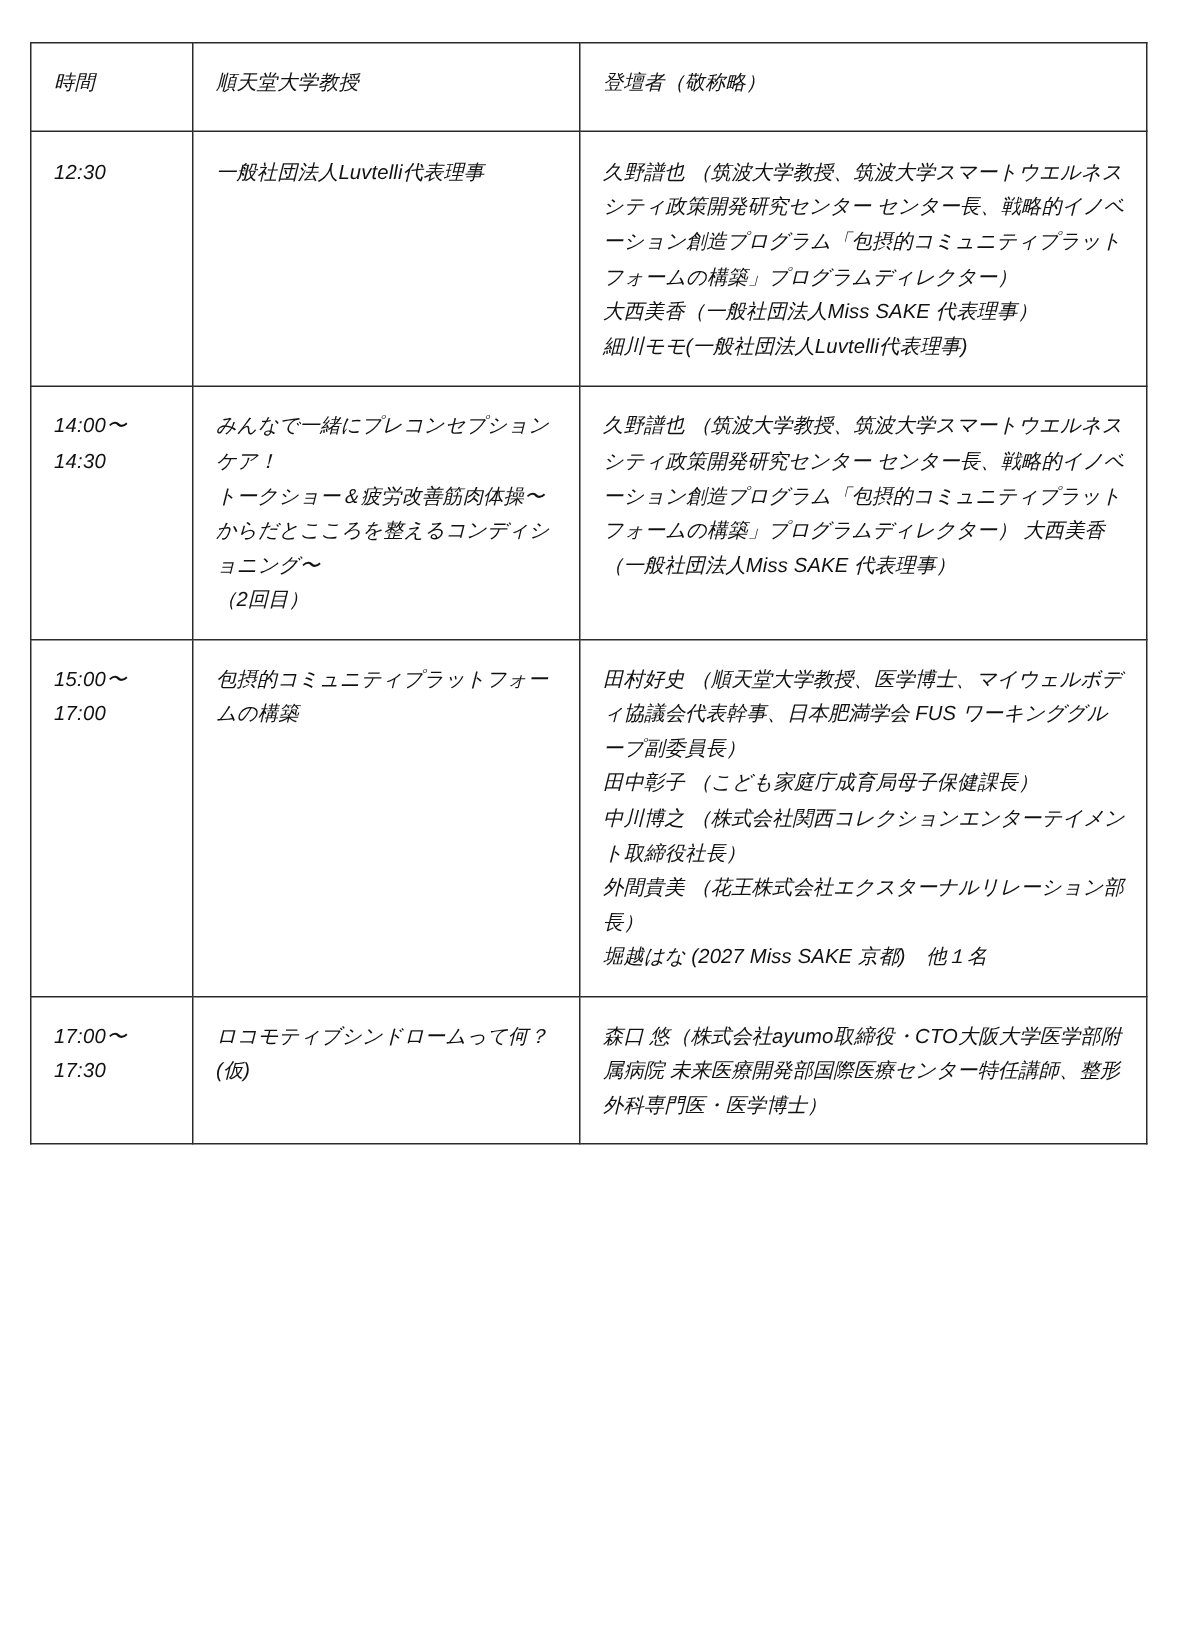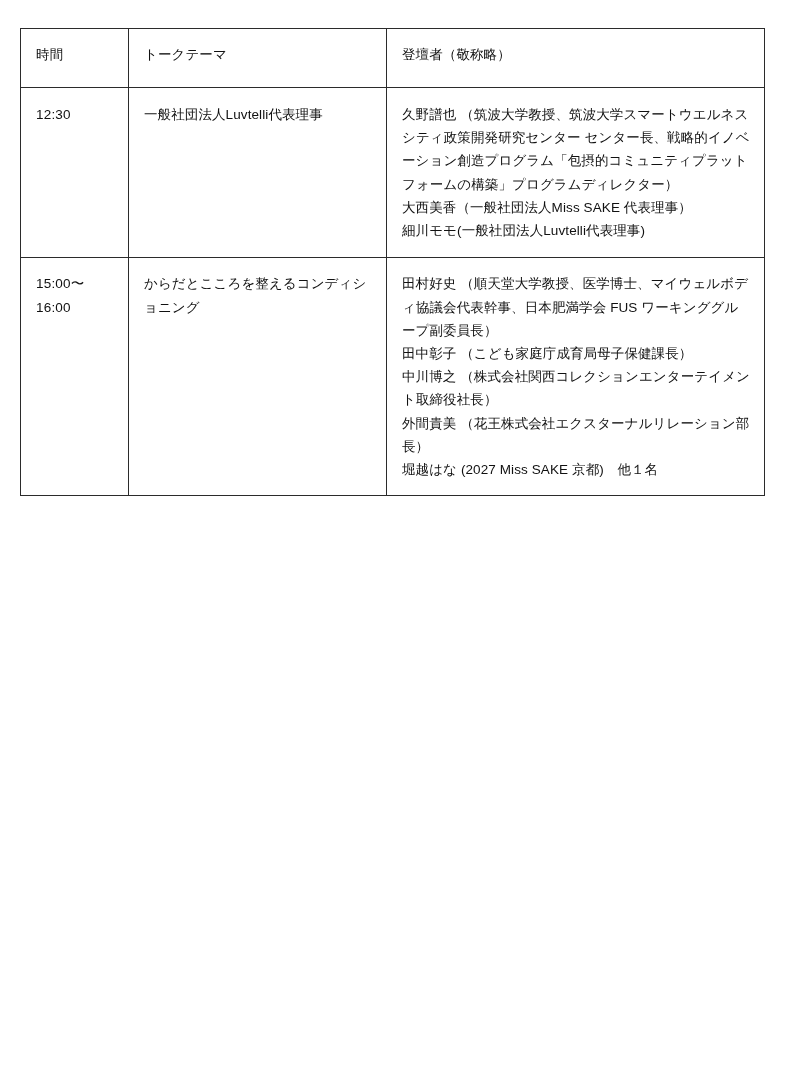--- a/index.html
+++ b/index.html
@@ -13,20 +13,21 @@
     font-family: "Liberation Sans", "DejaVu Sans", sans-serif;
     color: #111111;
     -webkit-font-smoothing: antialiased;
   }
   .page {
     position: relative;
     width: 800px;
     height: 1085px;
     box-sizing: border-box;
     padding: 28px 36px 10px 20px;
+    font-style: italic;
   }
   table.schedule {
     border-collapse: collapse;
     width: 744px;
     table-layout: fixed;
     margin-left: 0;
   }
   table.schedule td,
   table.schedule th {
     border: 1px solid #2b2b2b;
@@ -67,37 +68,51 @@
 <div class="page">
   <table class="schedule">
     <colgroup>
       <col class="c-time">
       <col class="c-theme">
       <col class="c-speakers">
     </colgroup>
     <thead>
       <tr>
         <td class="cell-time">時間</td>
-        <td class="cell-theme">トークテーマ</td>
+        <td class="cell-theme">順天堂大学教授</td>
         <td class="cell-speakers">登壇者（敬称略）</td>
       </tr>
     </thead>
     <tbody>
       <tr class="row-1">
         <td class="cell-time">12:30</td>
         <td class="cell-theme">一般社団法人Luvtelli代表理事</td>
         <td class="cell-speakers">久野譜也 （筑波大学教授、筑波大学スマートウエルネスシティ政策開発研究センター センター長、戦略的イノベーション創造プログラム「包摂的コミュニティプラットフォームの構築」プログラムディレクター）
 大西美香（一般社団法人Miss SAKE 代表理事）
 細川モモ(一般社団法人Luvtelli代表理事)</td>
       </tr>
       <tr>
+        <td class="cell-time">14:00〜
+14:30</td>
+        <td class="cell-theme">みんなで一緒にプレコンセプションケア！
+トークショー＆疲労改善筋肉体操〜からだとこころを整えるコンディショニング〜
+（2回目）</td>
+        <td class="cell-speakers">久野譜也 （筑波大学教授、筑波大学スマートウエルネスシティ政策開発研究センター センター長、戦略的イノベーション創造プログラム「包摂的コミュニティプラットフォームの構築」プログラムディレクター） 大西美香（一般社団法人Miss SAKE 代表理事）</td>
+      </tr>
+      <tr>
         <td class="cell-time">15:00〜
-16:00</td>
-        <td class="cell-theme">からだとこころを整えるコンディショニング</td>
+17:00</td>
+        <td class="cell-theme">包摂的コミュニティプラットフォームの構築</td>
         <td class="cell-speakers">田村好史 （順天堂大学教授、医学博士、マイウェルボディ協議会代表幹事、日本肥満学会 FUS ワーキンググループ副委員長）
 田中彰子 （こども家庭庁成育局母子保健課長）
 中川博之 （株式会社関西コレクションエンターテイメント取締役社長）
 外間貴美 （花王株式会社エクスターナルリレーション部長）
 堀越はな (2027 Miss SAKE 京都)　他１名</td>
       </tr>
+      <tr>
+        <td class="cell-time">17:00〜
+17:30</td>
+        <td class="cell-theme">ロコモティブシンドロームって何？(仮)</td>
+        <td class="cell-speakers">森口 悠（株式会社ayumo取締役・CTO大阪大学医学部附属病院 未来医療開発部国際医療センター特任講師、整形外科専門医・医学博士）</td>
+      </tr>
     </tbody>
   </table>
 </div>
 
 </body></html>

